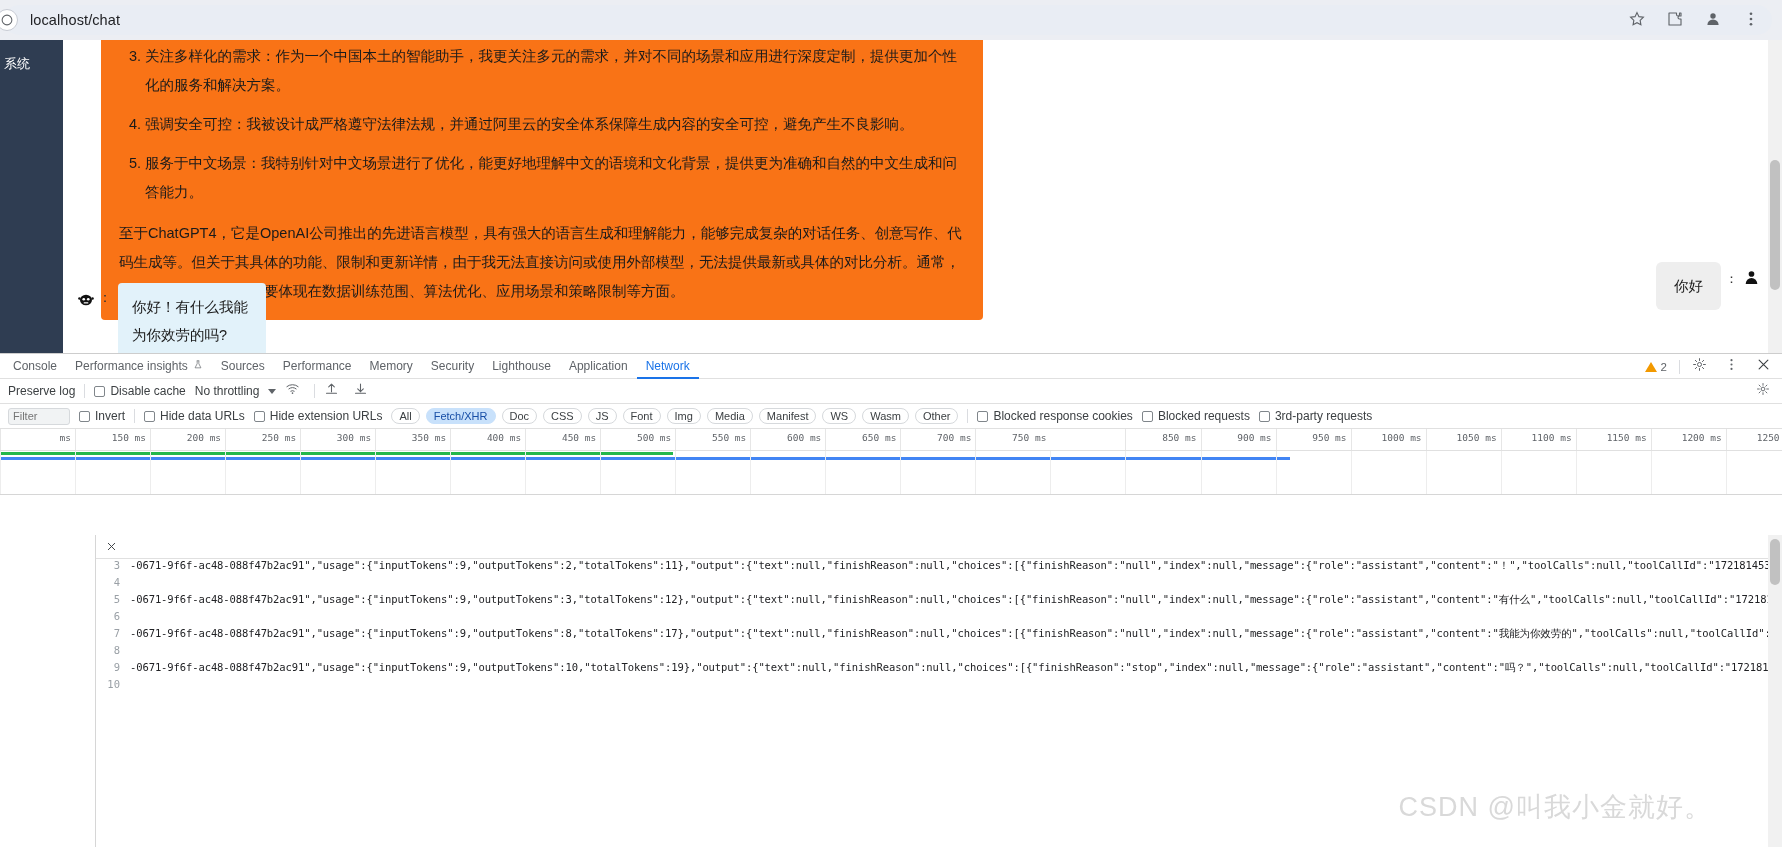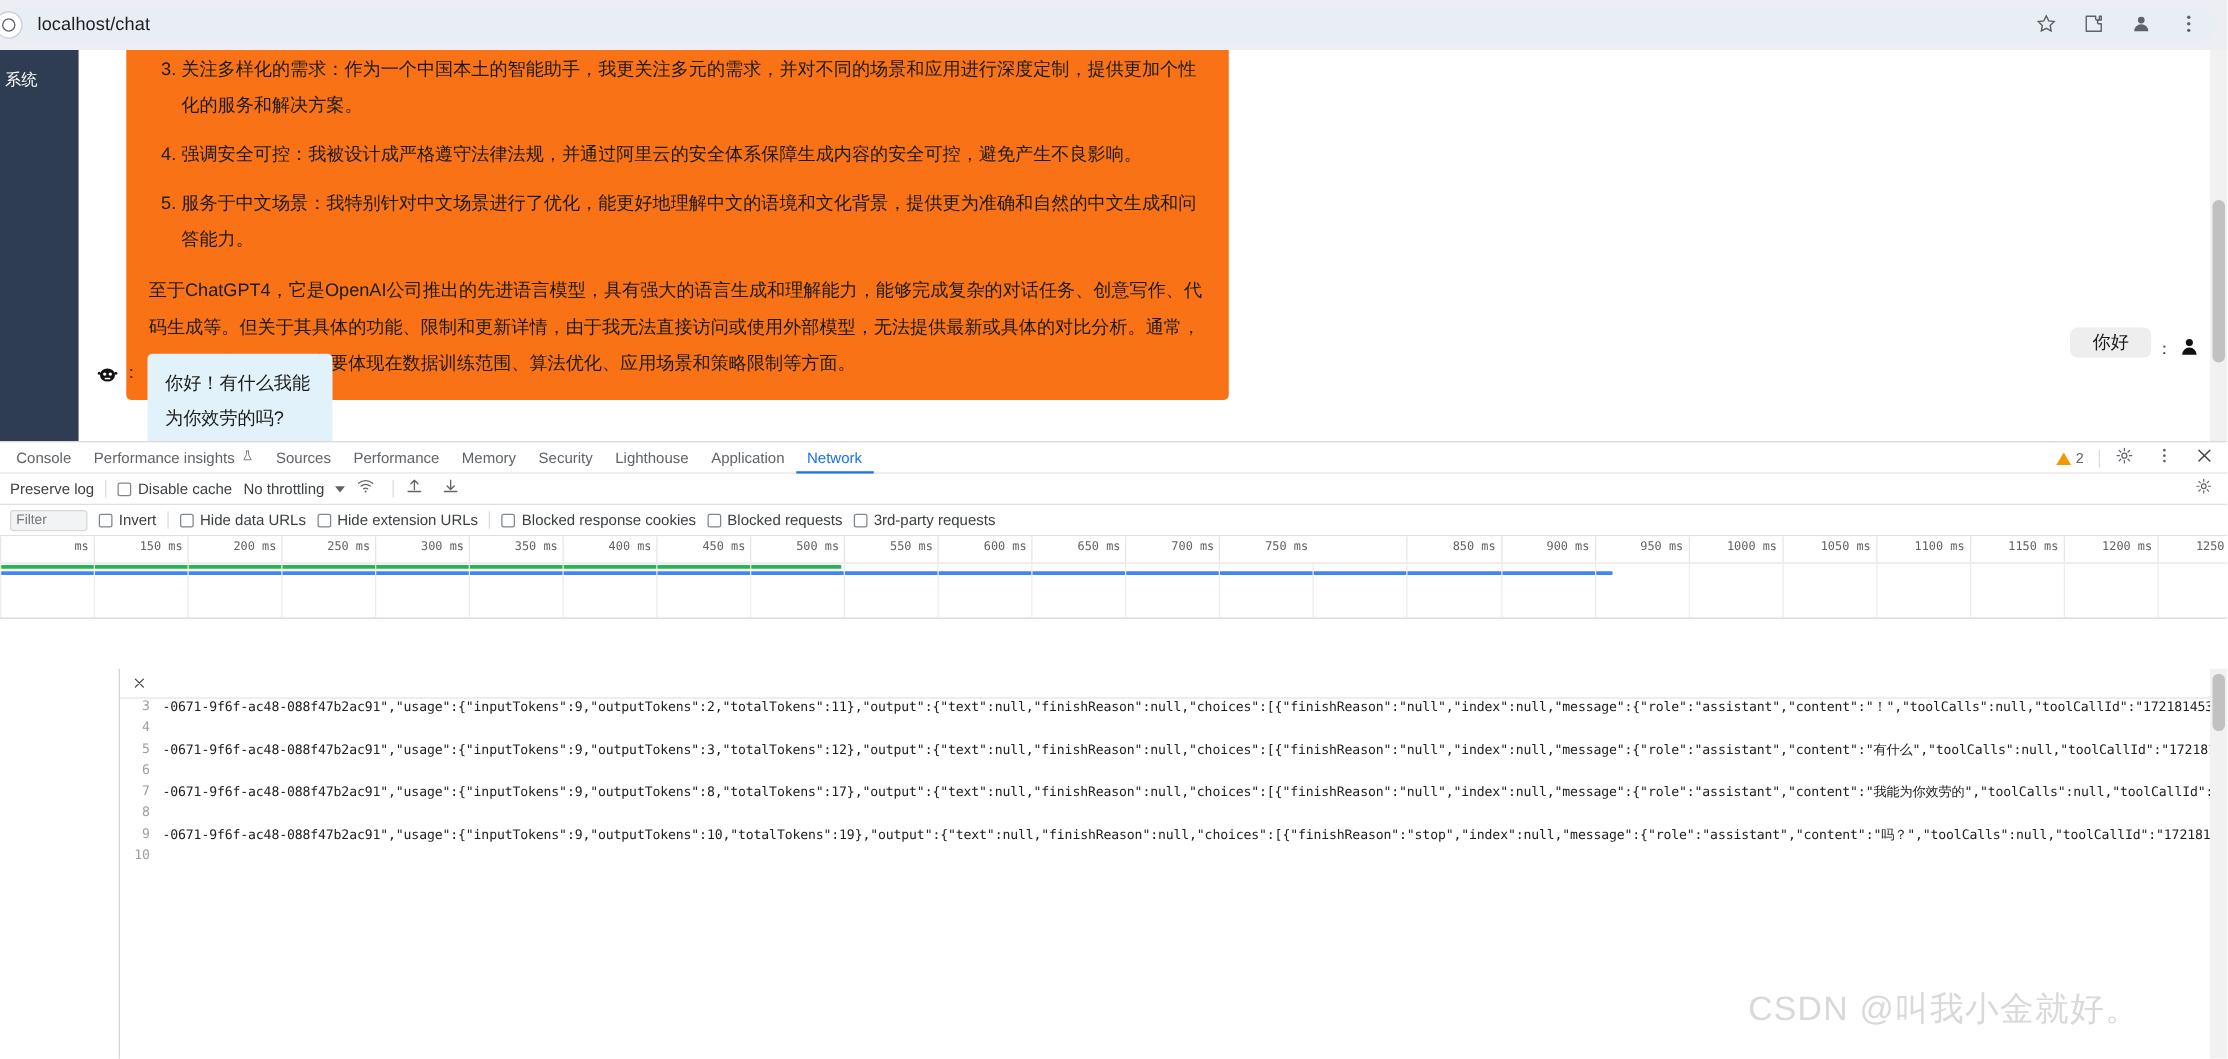--- a/index.html
+++ b/index.html
@@ -73,21 +73,21 @@
     color:#111; font-size:14px;
   }
   .bot-colon { margin:6px 2px 0 1px; color:#333; font-size:14px; }
   .bot-bubble-short {
     margin-left:4px; width:148px; background:#e2f2fa; border-radius:4px;
     padding:10px 14px; font-size:14.5px; line-height:28px; color:#1b1b1b;
   }
 
   .user-row { position:absolute; right:6px; top:222px; display:flex; align-items:flex-start; }
   .user-bubble {
-    background:#eeeeee; border-radius:6px; padding:2px 18px;
+    background:#eeeeee; border-radius:6px; padding:14px 18px;
     font-size:14.5px; color:#1b1b1b; line-height:20px; min-width:62px; text-align:center;
   }
   .user-colon { margin:8px 2px 0 4px; color:#333; font-size:13px; }
   .user-avatar {
     width:22px; height:22px; margin-top:4px;
     display:flex; align-items:center; justify-content:center;
   }
 
   #page-scrollbar {
     position:absolute; right:0; top:0; width:14px; height:313px; background:#f1f1f1;
@@ -387,20 +387,34 @@
     </span>
     <span class="dt-div"></span>
     <span class="cb-label">
       <span class="cb"></span>
       <span>Hide data URLs</span>
     </span>
     <span class="cb-label">
       <span class="cb"></span>
       <span>Hide extension URLs</span>
     </span>
+    <span id="type-pills-host" style="display:flex;align-items:center;gap:6px;">
+        <span class="type-pill">All</span>
+        <span class="type-pill active">Fetch/XHR</span>
+        <span class="type-pill">Doc</span>
+        <span class="type-pill">CSS</span>
+        <span class="type-pill">JS</span>
+        <span class="type-pill">Font</span>
+        <span class="type-pill">Img</span>
+        <span class="type-pill">Media</span>
+        <span class="type-pill">Manifest</span>
+        <span class="type-pill">WS</span>
+        <span class="type-pill">Wasm</span>
+        <span class="type-pill">Other</span>
+      </span>
     <span class="dt-div"></span>
     <span class="cb-label">
       <span class="cb"></span>
       <span>Blocked response cookies</span>
     </span>
     <span class="cb-label">
       <span class="cb"></span>
       <span>Blocked requests</span>
     </span>
     <span class="cb-label">

